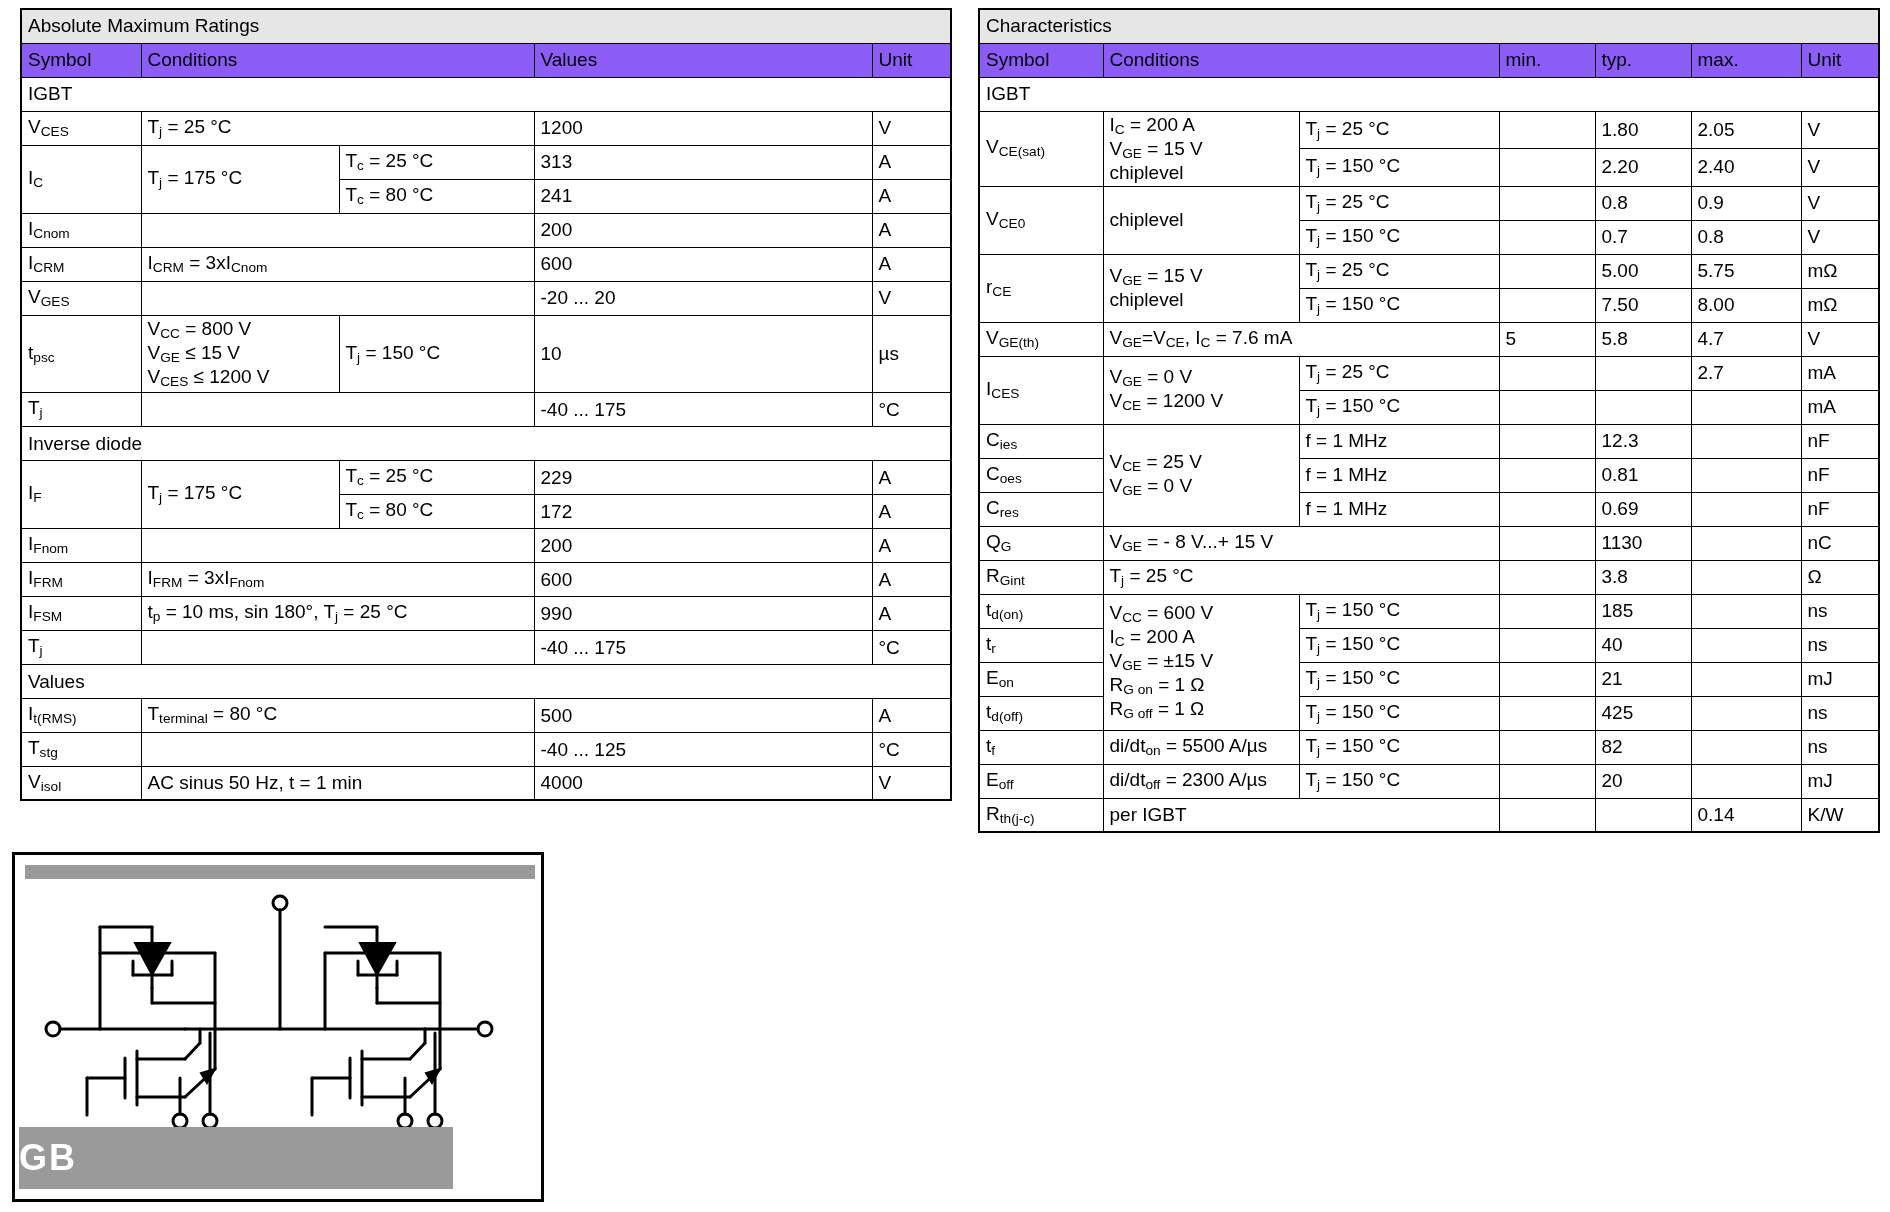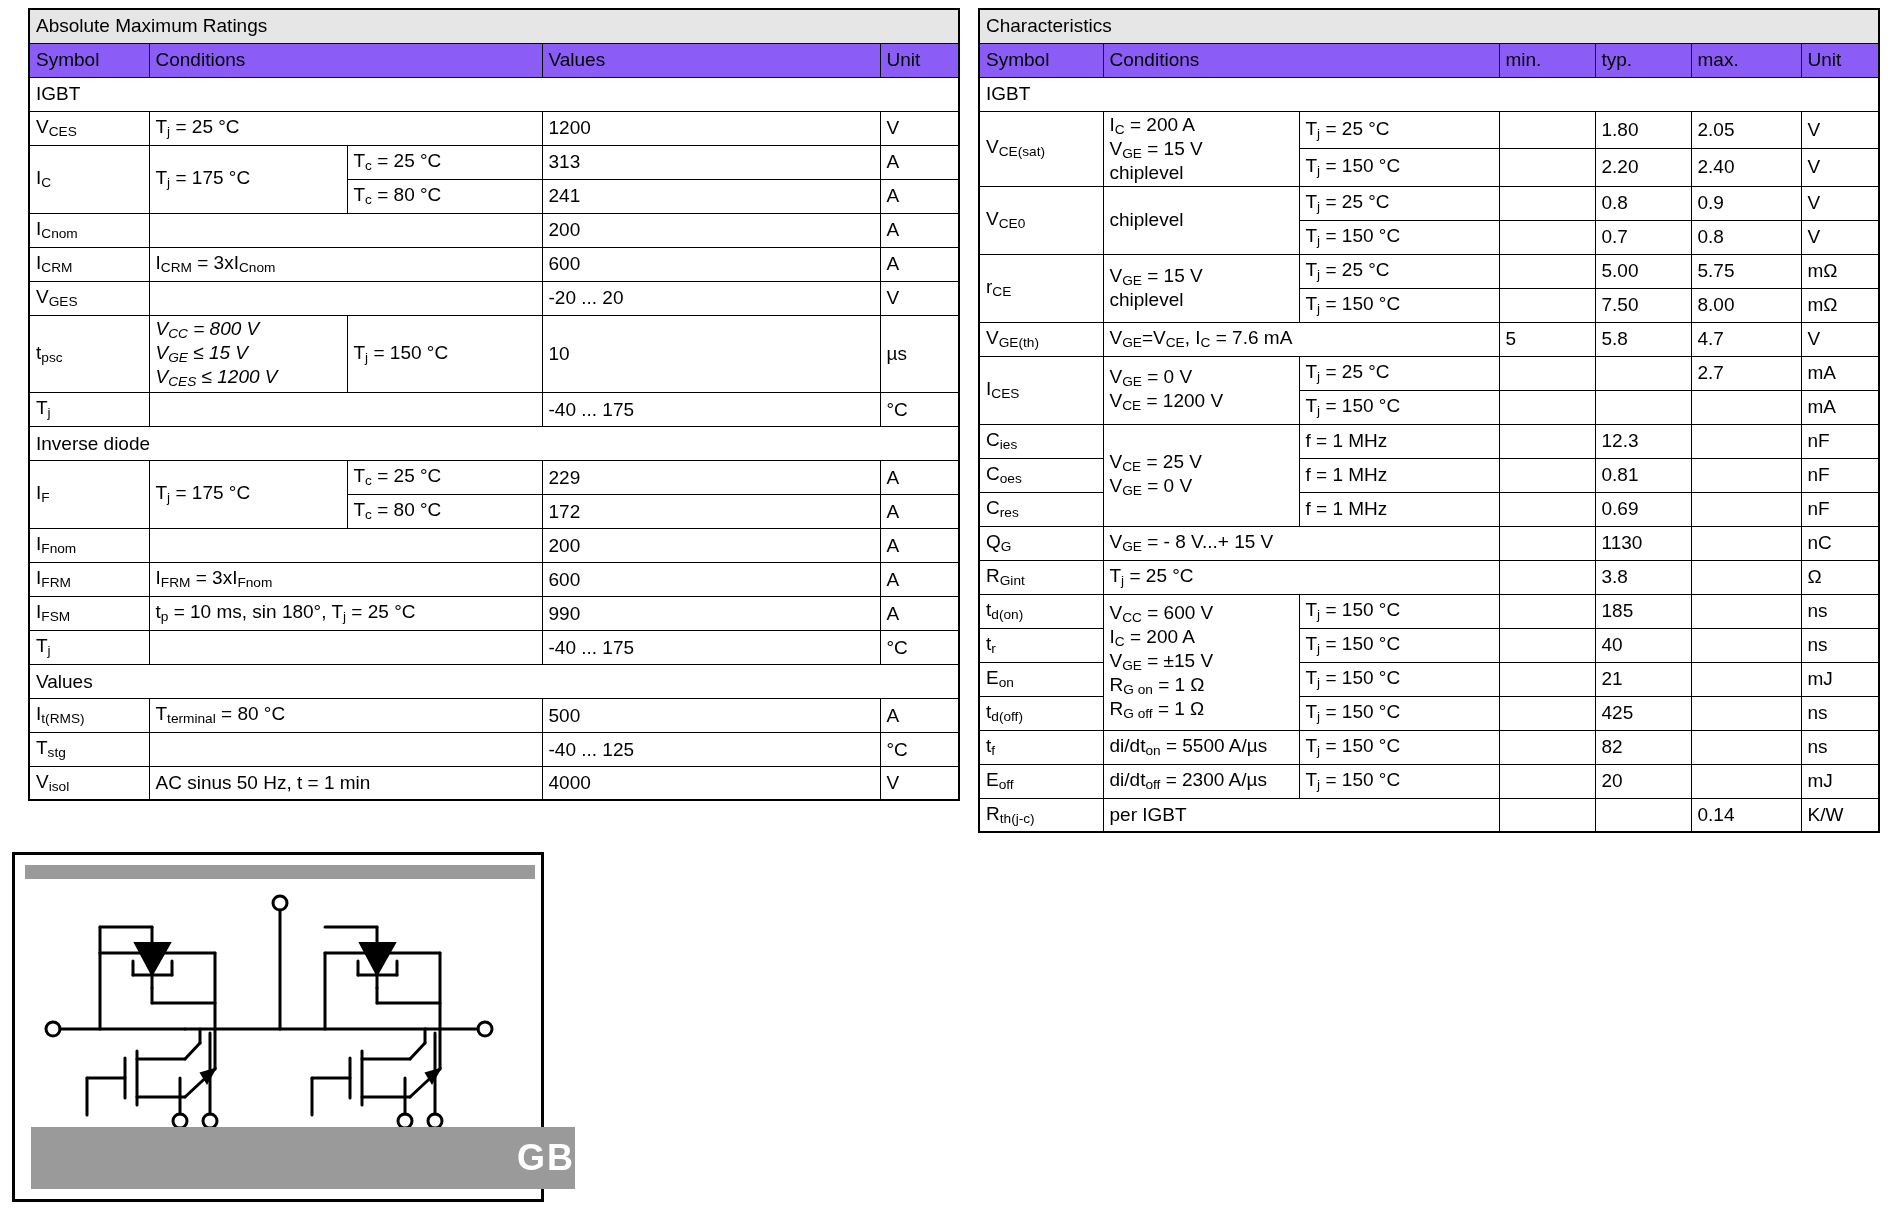--- a/index.html
+++ b/index.html
@@ -53,21 +53,21 @@
     height: 32px;
     border-top: 2px solid #000;
     border-bottom: 2px solid #000;
   }
   .ctr { text-align: center; }
   sub { font-size: 0.72em; vertical-align: -0.25em; }
 
   
   #left-table-wrap {
     position: absolute;
-    left: 28px; top: 8px;
+    left: 20px; top: 8px;
     width: 930px;
   }
   #left-table-wrap table.ds { width: 930px; }
 
   
   #right-table-wrap {
     position: absolute;
     left: 978px; top: 8px;
     width: 772px;
   }
@@ -80,24 +80,24 @@
     width: 532px; height: 350px;
     border: 3px solid #000;
     background: #fff;
   }
   #figure-topbar {
     position: absolute; left: 10px; top: 10px;
     width: 510px; height: 14px;
     background: #9a9a9a;
   }
   #figure-bottombar {
-    position: absolute; left: 16px; bottom: 10px;
-    width: 544px; height: 62px;
+    position: absolute; left: 4px; bottom: 10px;
+    width: 434px; height: 62px;
     background: #9a9a9a;
-    display: flex; align-items: center; justify-content: flex-end;
+    display: flex; align-items: center; justify-content: flex-start;
   }
   #figure-bottombar .gb {
     font-size: 36px; font-weight: bold; color: #fff;
     letter-spacing: 2px;
   }
   #figure-svg {
     position: absolute; left: 10px; top: 28px;
     width: 510px; height: 250px;
   }
 </style>
@@ -159,21 +159,21 @@
             <td class="ctr">A</td>
           </tr>
           <tr>
             <td>V<sub>GES</sub></td>
             <td colspan="2"></td>
             <td class="ctr">-20 ... 20</td>
             <td class="ctr">V</td>
           </tr>
           <tr>
             <td style="height:72px;">t<sub>psc</sub></td>
-            <td style="height:72px;font-style:italic;">V<sub>CC</sub> = 800 V<br>V<sub>GE</sub> ≤ 15 V<br>V<sub>CES</sub> ≤ 1200 V</td>
+            <td style="height:72px;">V<sub>CC</sub> = 800 V<br>V<sub>GE</sub> ≤ 15 V<br>V<sub>CES</sub> ≤ 1200 V</td>
             <td style="height:72px;">T<sub>j</sub> = 150 °C</td>
             <td class="ctr" style="height:72px;">10</td>
             <td class="ctr" style="height:72px;margin-top:11px;">µs</td>
           </tr>
           <tr>
             <td>T<sub>j</sub></td>
             <td colspan="2"></td>
             <td class="ctr">-40 ... 175</td>
             <td class="ctr">°C</td>
           </tr>

